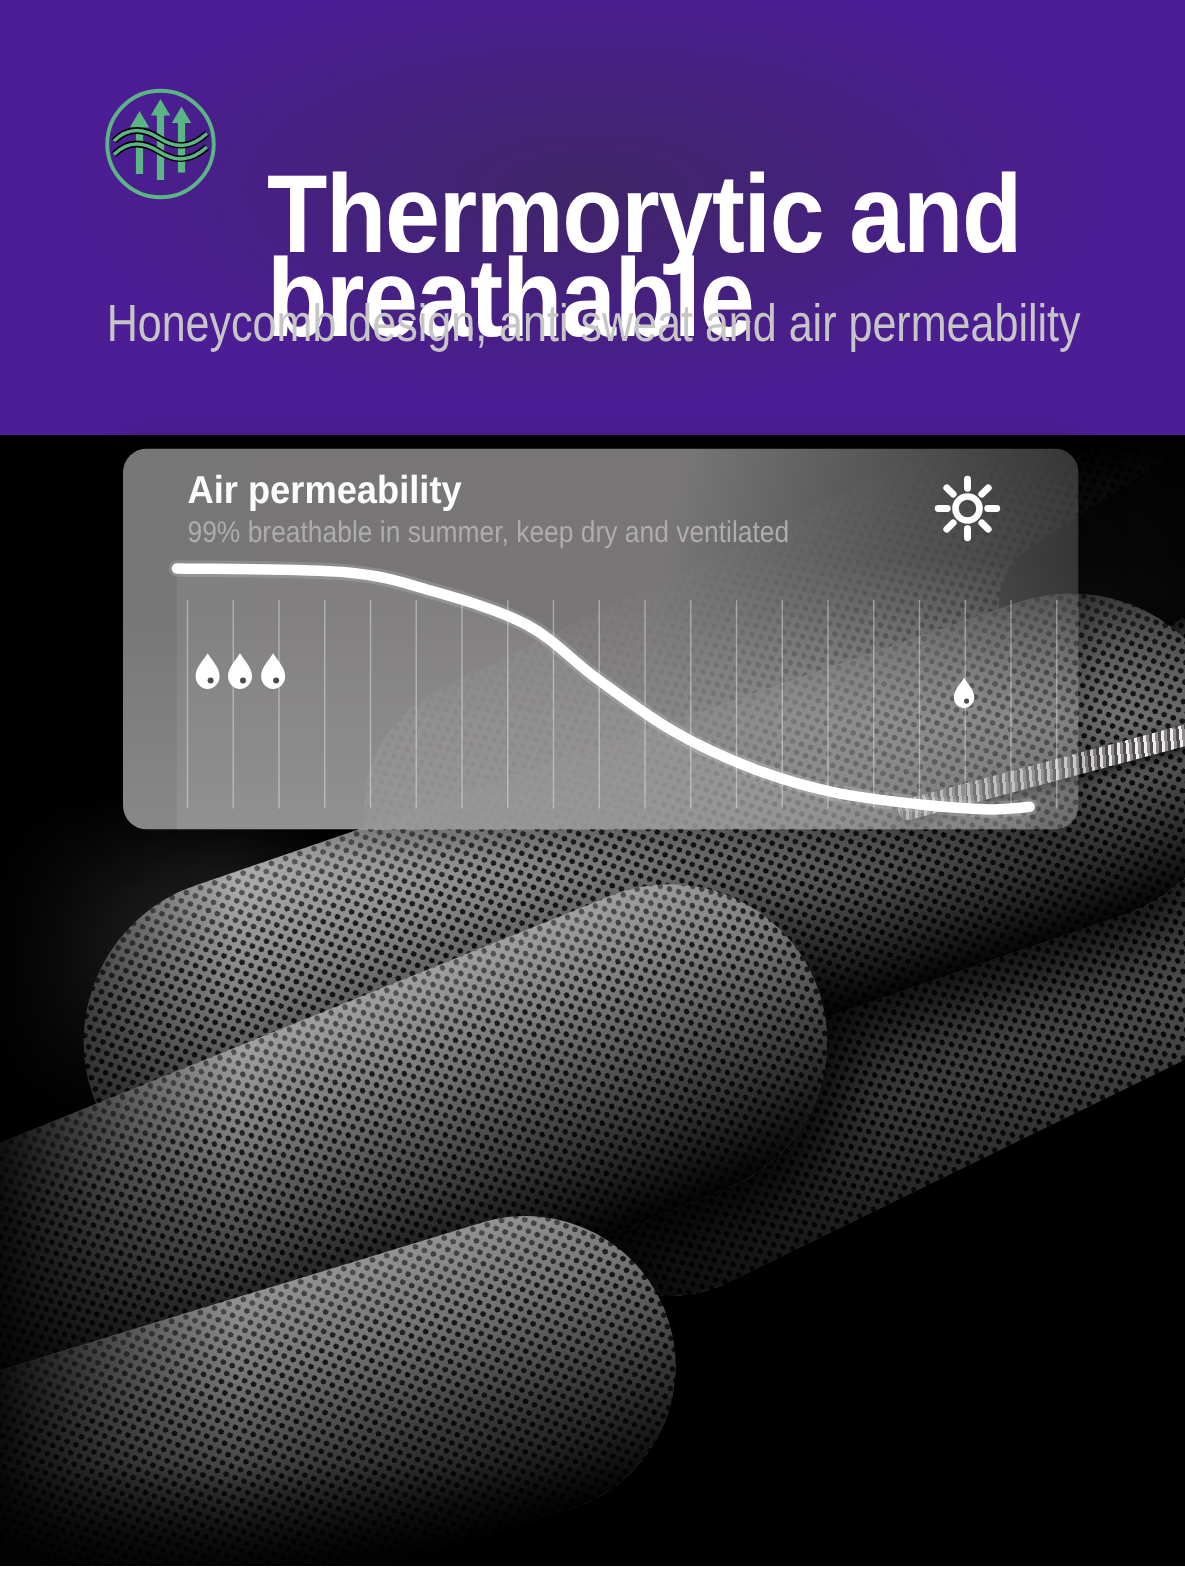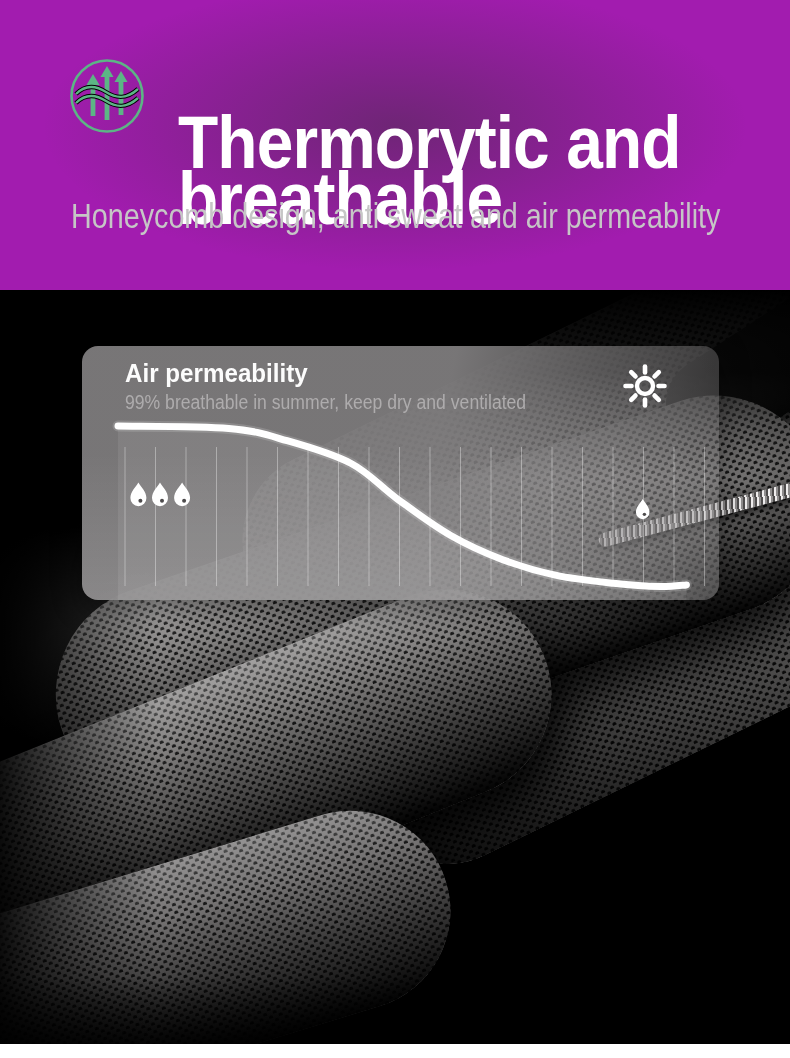--- a/index.html
+++ b/index.html
@@ -1,16 +1,16 @@
 <!DOCTYPE html>
 <html><head>
 <meta charset="utf-8">
 <style>
   html,body{margin:0;padding:0;background:#000;}
-  .stage{position:relative;width:790px;height:1058px;background:#a21caf;overflow:hidden;
+  .stage{position:relative;width:790px;height:1058px;background:#4c1d95;overflow:hidden;
          font-family:"Liberation Sans","DejaVu Sans",sans-serif;}
 
   
   .glow-top{position:absolute;left:0;top:0;width:790px;height:420px;z-index:0;
     background:radial-gradient(62% 48% at 50% 30%, rgba(48,48,48,.45), rgba(0,0,0,0) 72%);}
 
   
   .photo{position:absolute;left:0;top:290px;width:790px;height:754px;z-index:1;overflow:hidden;background:#000;}
   .glow-left{position:absolute;left:-110px;top:190px;width:440px;height:320px;border-radius:50%;
     background:radial-gradient(closest-side, rgba(98,98,98,.55), rgba(0,0,0,0) 75%);}
@@ -59,21 +59,21 @@
   .title-1{top:56px;} .title-2{top:112px;}
   .subtitle{position:absolute;left:0;top:198px;width:790px;z-index:4;text-align:center;color:#c6c6c6;
     font-size:35px;line-height:1;white-space:nowrap;transform:scaleX(.82);transform-origin:center top;}
 
   
   .card{position:absolute;left:82px;top:299px;width:637px;height:254px;z-index:3;border-radius:16px;
     overflow:hidden;
     background:
       linear-gradient(to bottom, rgba(255,255,255,0) 42%, rgba(255,255,255,.13) 100%),
       linear-gradient(100deg, rgba(126,124,125,.95) 55%, rgba(122,120,121,.34) 100%);
-    box-shadow:0 6px 30px rgba(0,0,0,.45);margin-top:47px;}
+    box-shadow:0 6px 30px rgba(0,0,0,.45);}
   .chart{position:absolute;inset:0;width:100%;height:100%;}
   .card-title{position:absolute;left:43px;top:14px;color:#fcfcfc;font-size:26px;font-weight:bold;
     line-height:1;white-space:nowrap;transform:scaleX(.93);transform-origin:left top;}
   .card-subtitle{position:absolute;left:43px;top:46px;color:#aeacad;font-size:20px;line-height:1;
     white-space:nowrap;transform:scaleX(.88);transform-origin:left top;}
   .sun{position:absolute;left:540px;top:17px;}
 
   
   .bottom-strip{position:absolute;left:0;top:1044px;width:790px;height:14px;z-index:5;background:#fff;}
 </style>

